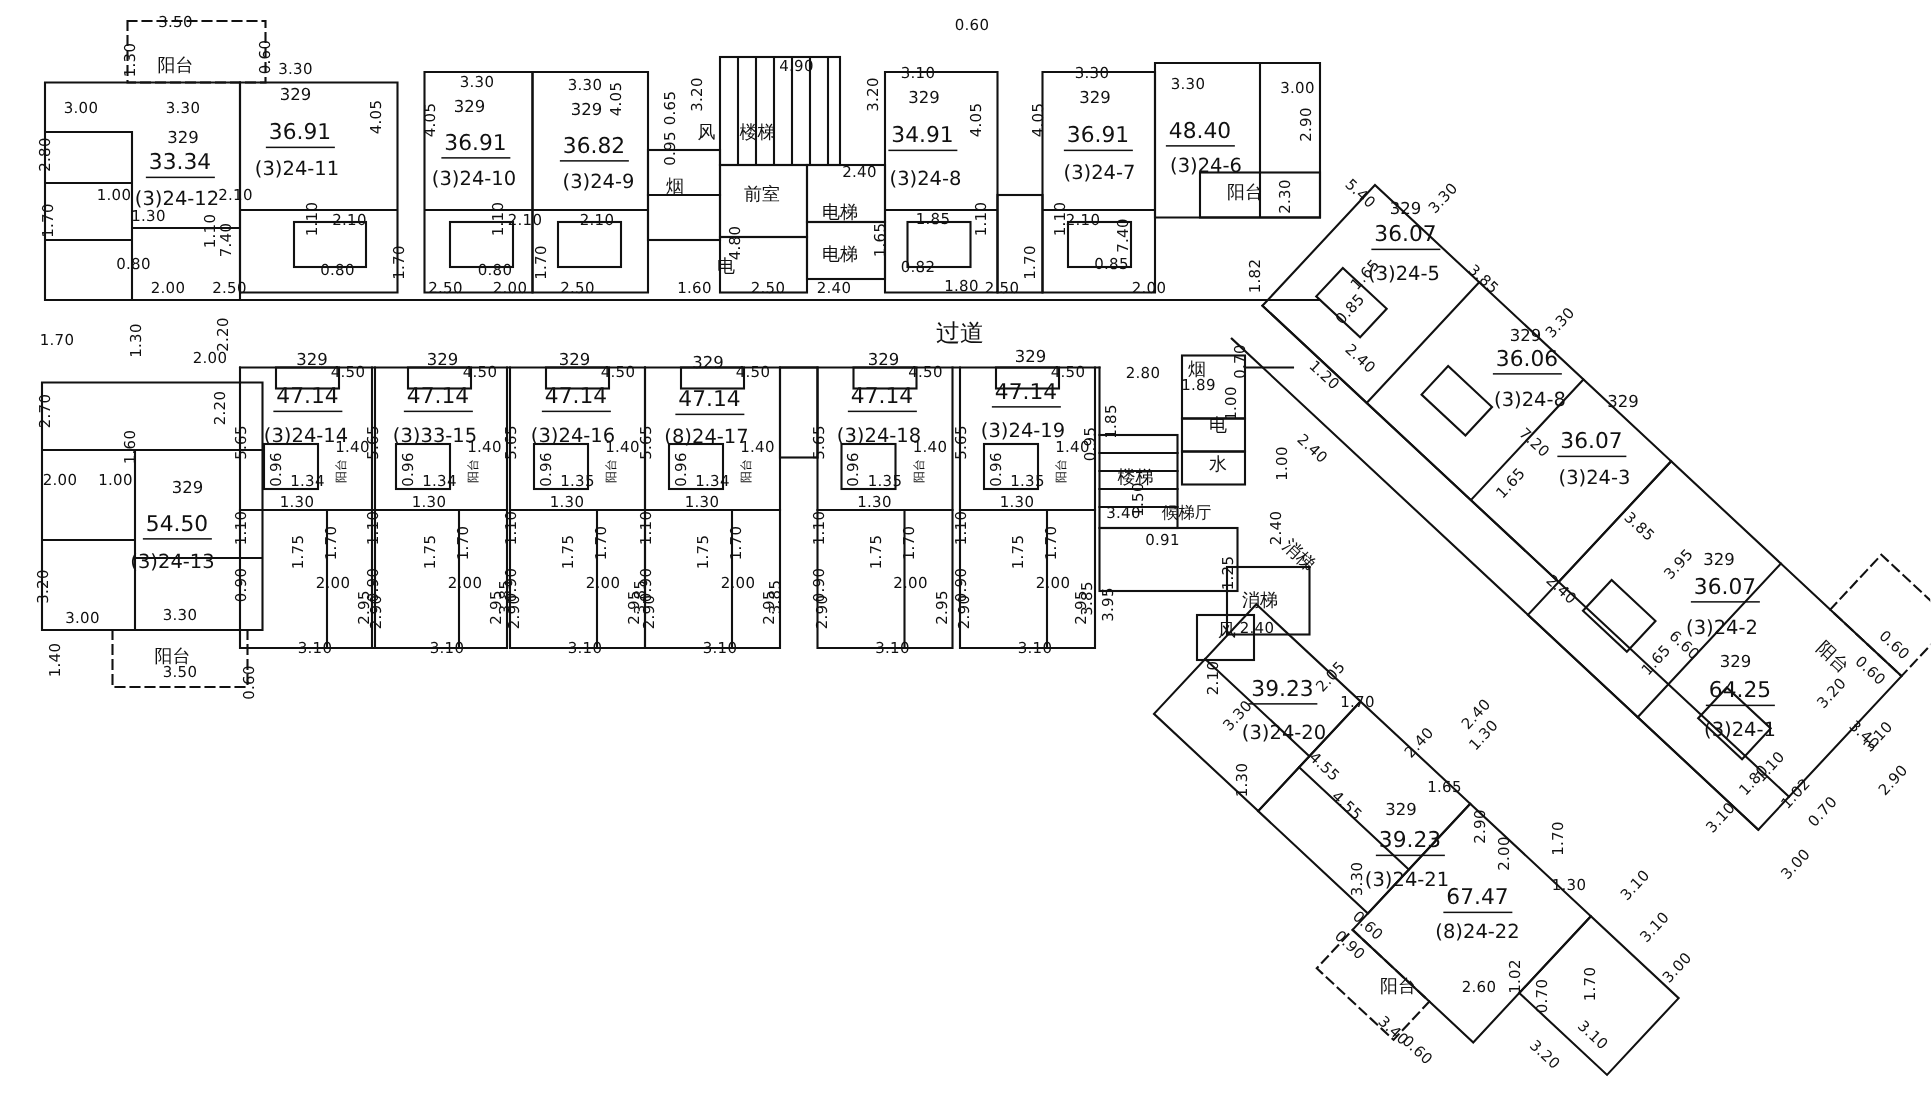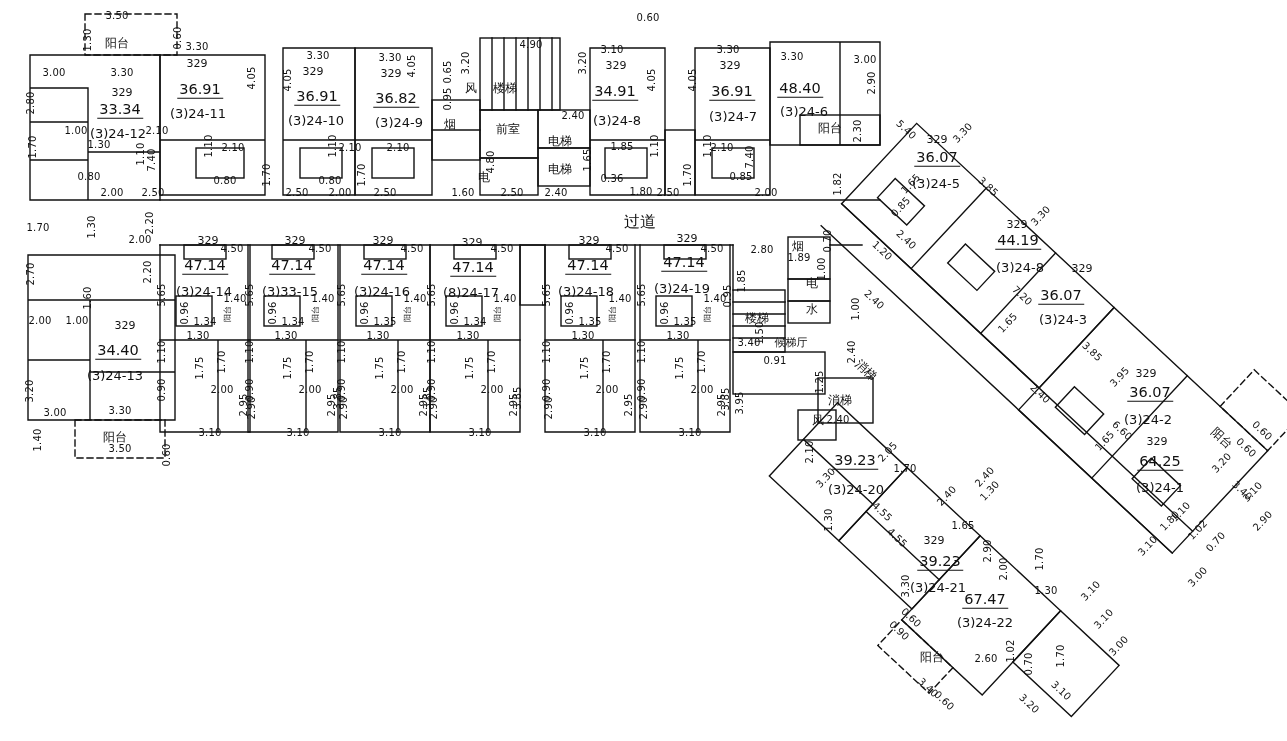--- a/index.html
+++ b/index.html
@@ -123,21 +123,21 @@
       <span class="tag" style="left: 1157px; top: 441px; transform: translate(-50%, -50%) rotate(0deg);">329</span>
       <span class="area" style="left: 1160px; top: 462px; transform: translate(-50%, -50%) rotate(0deg);">64.25</span>
       <span class="code" style="left: 1160px; top: 487px; transform: translate(-50%, -50%) rotate(0deg);">(3)24-1</span>
       <span class="tag" style="left: 1146px; top: 373px; transform: translate(-50%, -50%) rotate(0deg);">329</span>
       <span class="area" style="left: 1150px; top: 393px; transform: translate(-50%, -50%) rotate(0deg);">36.07</span>
       <span class="code" style="left: 1148px; top: 419px; transform: translate(-50%, -50%) rotate(0deg);">(3)24-2</span>
       <span class="tag" style="left: 1082px; top: 268px; transform: translate(-50%, -50%) rotate(0deg);">329</span>
       <span class="area" style="left: 1061px; top: 296px; transform: translate(-50%, -50%) rotate(0deg);">36.07</span>
       <span class="code" style="left: 1063px; top: 319px; transform: translate(-50%, -50%) rotate(0deg);">(3)24-3</span>
       <span class="tag" style="left: 1017px; top: 224px; transform: translate(-50%, -50%) rotate(0deg);">329</span>
-      <span class="area" style="left: 1018px; top: 241px; transform: translate(-50%, -50%) rotate(0deg);">44.19</span>
+      <span class="area" style="left: 1018px; top: 241px; transform: translate(-50%, -50%) rotate(0deg);">36.06</span>
       <span class="code" style="left: 1020px; top: 267px; transform: translate(-50%, -50%) rotate(0deg);">(3)24-8</span>
       <span class="tag" style="left: 937px; top: 139px; transform: translate(-50%, -50%) rotate(0deg);">329</span>
       <span class="area" style="left: 937px; top: 158px; transform: translate(-50%, -50%) rotate(0deg);">36.07</span>
       <span class="code" style="left: 936px; top: 183px; transform: translate(-50%, -50%) rotate(0deg);">(3)24-5</span>
       <span class="area" style="left: 800px; top: 89px; transform: translate(-50%, -50%) rotate(0deg);">48.40</span>
       <span class="code" style="left: 804px; top: 111px; transform: translate(-50%, -50%) rotate(0deg);">(3)24-6</span>
       <span class="tag" style="left: 730px; top: 65px; transform: translate(-50%, -50%) rotate(0deg);">329</span>
       <span class="area" style="left: 732px; top: 92px; transform: translate(-50%, -50%) rotate(0deg);">36.91</span>
       <span class="code" style="left: 733px; top: 116px; transform: translate(-50%, -50%) rotate(0deg);">(3)24-7</span>
       <span class="tag" style="left: 616px; top: 65px; transform: translate(-50%, -50%) rotate(0deg);">329</span>
@@ -149,21 +149,21 @@
       <span class="tag" style="left: 313px; top: 71px; transform: translate(-50%, -50%) rotate(0deg);">329</span>
       <span class="area" style="left: 317px; top: 97px; transform: translate(-50%, -50%) rotate(0deg);">36.91</span>
       <span class="code" style="left: 316px; top: 120px; transform: translate(-50%, -50%) rotate(0deg);">(3)24-10</span>
       <span class="tag" style="left: 197px; top: 63px; transform: translate(-50%, -50%) rotate(0deg);">329</span>
       <span class="area" style="left: 200px; top: 90px; transform: translate(-50%, -50%) rotate(0deg);">36.91</span>
       <span class="code" style="left: 198px; top: 113px; transform: translate(-50%, -50%) rotate(0deg);">(3)24-11</span>
       <span class="tag" style="left: 122px; top: 92px; transform: translate(-50%, -50%) rotate(0deg);">329</span>
       <span class="area" style="left: 120px; top: 110px; transform: translate(-50%, -50%) rotate(0deg);">33.34</span>
       <span class="code" style="left: 118px; top: 133px; transform: translate(-50%, -50%) rotate(0deg);">(3)24-12</span>
       <span class="tag" style="left: 125px; top: 325px; transform: translate(-50%, -50%) rotate(0deg);">329</span>
-      <span class="area" style="left: 118px; top: 351px; transform: translate(-50%, -50%) rotate(0deg);">34.40</span>
+      <span class="area" style="left: 118px; top: 351px; transform: translate(-50%, -50%) rotate(0deg);">54.50</span>
       <span class="code" style="left: 115px; top: 375px; transform: translate(-50%, -50%) rotate(0deg);">(3)24-13</span>
       <span class="tag" style="left: 208px; top: 240px; transform: translate(-50%, -50%) rotate(0deg);">329</span>
       <span class="area" style="left: 205px; top: 266px; transform: translate(-50%, -50%) rotate(0deg);">47.14</span>
       <span class="code" style="left: 204px; top: 291px; transform: translate(-50%, -50%) rotate(0deg);">(3)24-14</span>
       <span class="tag" style="left: 295px; top: 240px; transform: translate(-50%, -50%) rotate(0deg);">329</span>
       <span class="area" style="left: 292px; top: 266px; transform: translate(-50%, -50%) rotate(0deg);">47.14</span>
       <span class="code" style="left: 290px; top: 291px; transform: translate(-50%, -50%) rotate(0deg);">(3)33-15</span>
       <span class="tag" style="left: 383px; top: 240px; transform: translate(-50%, -50%) rotate(0deg);">329</span>
       <span class="area" style="left: 384px; top: 266px; transform: translate(-50%, -50%) rotate(0deg);">47.14</span>
       <span class="code" style="left: 382px; top: 291px; transform: translate(-50%, -50%) rotate(0deg);">(3)24-16</span>
@@ -175,21 +175,21 @@
       <span class="code" style="left: 586px; top: 291px; transform: translate(-50%, -50%) rotate(0deg);">(3)24-18</span>
       <span class="tag" style="left: 687px; top: 238px; transform: translate(-50%, -50%) rotate(0deg);">329</span>
       <span class="area" style="left: 684px; top: 263px; transform: translate(-50%, -50%) rotate(0deg);">47.14</span>
       <span class="code" style="left: 682px; top: 288px; transform: translate(-50%, -50%) rotate(0deg);">(3)24-19</span>
       <span class="area" style="left: 855px; top: 461px; transform: translate(-50%, -50%) rotate(0deg);">39.23</span>
       <span class="code" style="left: 856px; top: 489px; transform: translate(-50%, -50%) rotate(0deg);">(3)24-20</span>
       <span class="tag" style="left: 934px; top: 540px; transform: translate(-50%, -50%) rotate(0deg);">329</span>
       <span class="area" style="left: 940px; top: 562px; transform: translate(-50%, -50%) rotate(0deg);">39.23</span>
       <span class="code" style="left: 938px; top: 587px; transform: translate(-50%, -50%) rotate(0deg);">(3)24-21</span>
       <span class="area" style="left: 985px; top: 600px; transform: translate(-50%, -50%) rotate(0deg);">67.47</span>
-      <span class="code" style="left: 985px; top: 622px; transform: translate(-50%, -50%) rotate(0deg);">(3)24-22</span>
+      <span class="code" style="left: 985px; top: 622px; transform: translate(-50%, -50%) rotate(0deg);">(8)24-22</span>
       <span class="room" style="left: 505px; top: 88px; transform: translate(-50%, -50%) rotate(0deg);">楼梯</span>
       <span class="room" style="left: 508px; top: 129px; transform: translate(-50%, -50%) rotate(0deg);">前室</span>
       <span class="room" style="left: 560px; top: 141px; transform: translate(-50%, -50%) rotate(0deg);">电梯</span>
       <span class="room" style="left: 560px; top: 169px; transform: translate(-50%, -50%) rotate(0deg);">电梯</span>
       <span class="room" style="left: 471px; top: 88px; transform: translate(-50%, -50%) rotate(0deg);">风</span>
       <span class="room" style="left: 450px; top: 124px; transform: translate(-50%, -50%) rotate(0deg);">烟</span>
       <span class="room" style="left: 484px; top: 177px; transform: translate(-50%, -50%) rotate(0deg);">电</span>
       <span class="room" style="left: 640px; top: 222px; transform: translate(-50%, -50%) rotate(0deg); font-size: 16px;">过道</span>
       <span class="room" style="left: 798px; top: 246px; transform: translate(-50%, -50%) rotate(0deg);">烟</span>
       <span class="room" style="left: 812px; top: 283px; transform: translate(-50%, -50%) rotate(0deg);">电</span>
@@ -254,21 +254,21 @@
       <span class="dim" style="left: 573px; top: 116px; transform: translate(-50%, -50%) rotate(0deg);">2.40</span>
       <span class="dim" style="left: 491px; top: 162px; transform: translate(-50%, -50%) rotate(-90deg);">4.80</span>
       <span class="dim" style="left: 588px; top: 160px; transform: translate(-50%, -50%) rotate(-90deg);">1.65</span>
       <span class="dim" style="left: 463px; top: 193px; transform: translate(-50%, -50%) rotate(0deg);">1.60</span>
       <span class="dim" style="left: 512px; top: 193px; transform: translate(-50%, -50%) rotate(0deg);">2.50</span>
       <span class="dim" style="left: 556px; top: 193px; transform: translate(-50%, -50%) rotate(0deg);">2.40</span>
       <span class="dim" style="left: 612px; top: 50px; transform: translate(-50%, -50%) rotate(0deg);">3.10</span>
       <span class="dim" style="left: 652px; top: 80px; transform: translate(-50%, -50%) rotate(-90deg);">4.05</span>
       <span class="dim" style="left: 622px; top: 147px; transform: translate(-50%, -50%) rotate(0deg);">1.85</span>
       <span class="dim" style="left: 655px; top: 146px; transform: translate(-50%, -50%) rotate(-90deg);">1.10</span>
-      <span class="dim" style="left: 612px; top: 179px; transform: translate(-50%, -50%) rotate(0deg);">0.36</span>
+      <span class="dim" style="left: 612px; top: 179px; transform: translate(-50%, -50%) rotate(0deg);">0.82</span>
       <span class="dim" style="left: 641px; top: 192px; transform: translate(-50%, -50%) rotate(0deg);">1.80</span>
       <span class="dim" style="left: 668px; top: 193px; transform: translate(-50%, -50%) rotate(0deg);">2.50</span>
       <span class="dim" style="left: 728px; top: 50px; transform: translate(-50%, -50%) rotate(0deg);">3.30</span>
       <span class="dim" style="left: 693px; top: 80px; transform: translate(-50%, -50%) rotate(-90deg);">4.05</span>
       <span class="dim" style="left: 722px; top: 148px; transform: translate(-50%, -50%) rotate(0deg);">2.10</span>
       <span class="dim" style="left: 708px; top: 146px; transform: translate(-50%, -50%) rotate(-90deg);">1.10</span>
       <span class="dim" style="left: 688px; top: 175px; transform: translate(-50%, -50%) rotate(-90deg);">1.70</span>
       <span class="dim" style="left: 750px; top: 157px; transform: translate(-50%, -50%) rotate(-90deg);">7.40</span>
       <span class="dim" style="left: 741px; top: 177px; transform: translate(-50%, -50%) rotate(0deg);">0.85</span>
       <span class="dim" style="left: 766px; top: 193px; transform: translate(-50%, -50%) rotate(0deg);">2.00</span>

